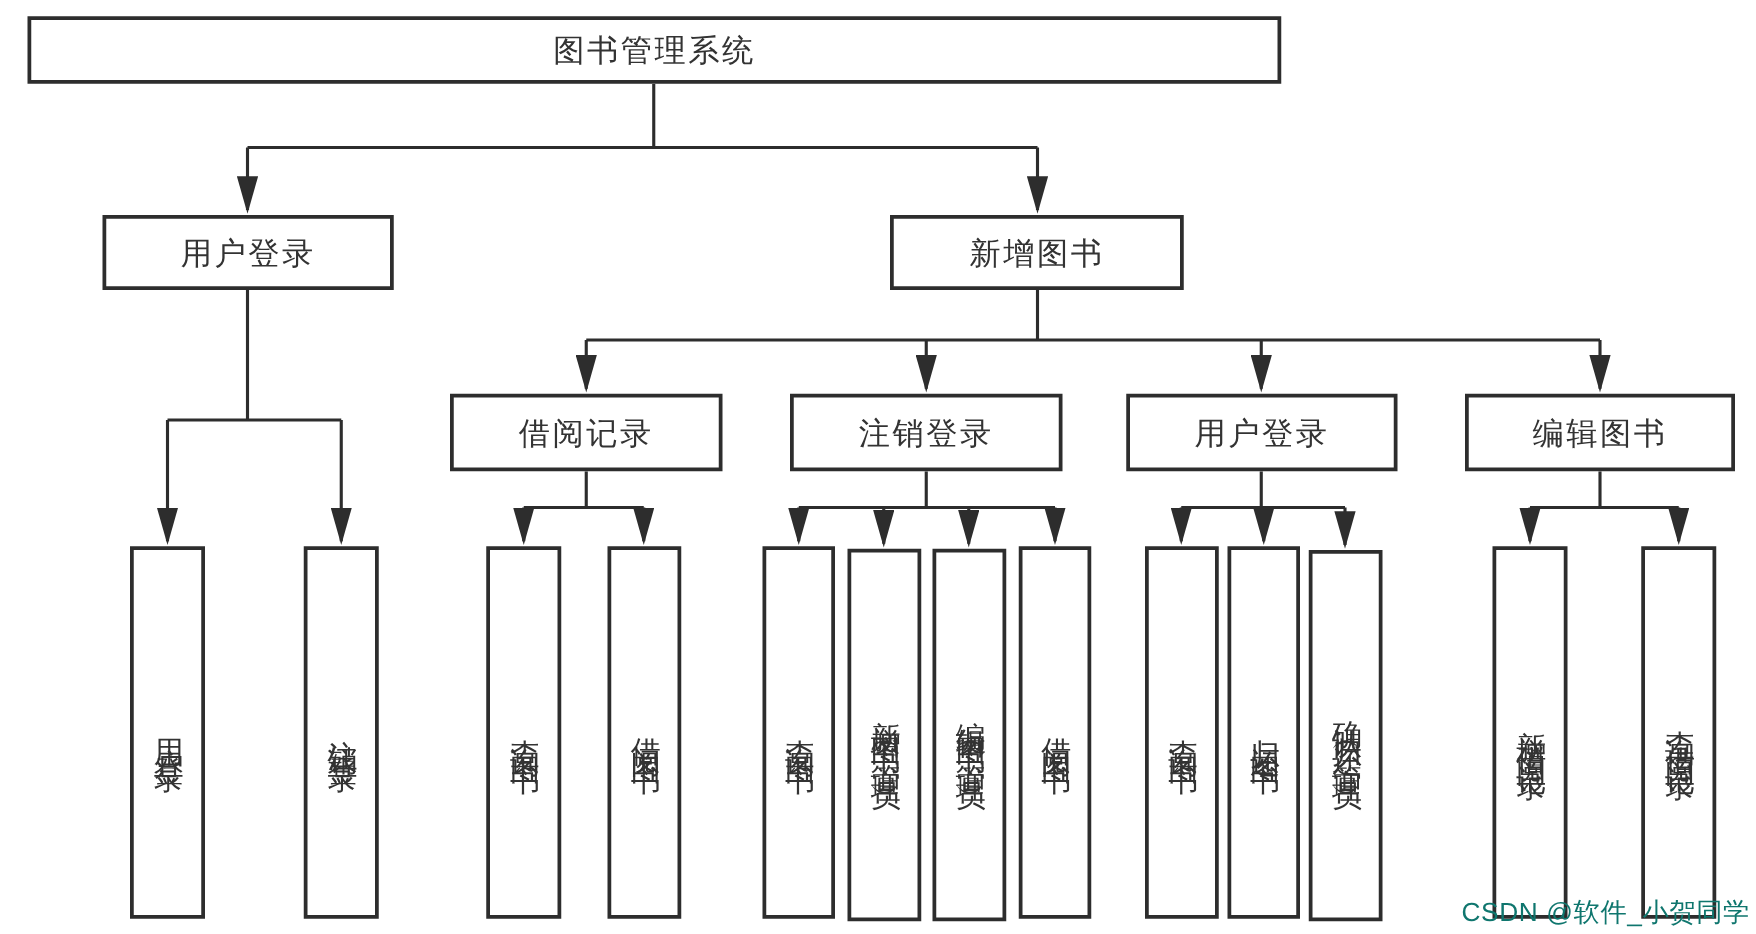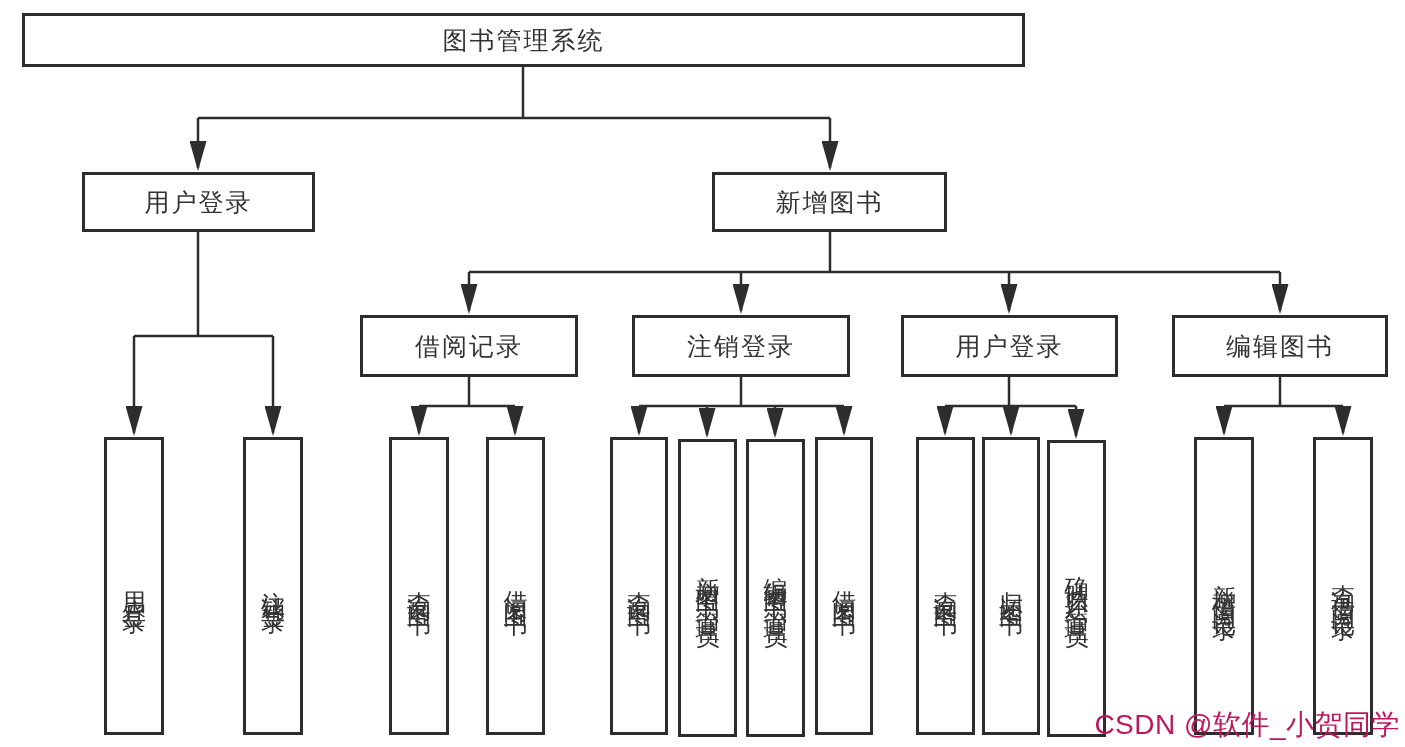--- a/index.html
+++ b/index.html
@@ -13,21 +13,21 @@
     border:3px solid #2d2d2d;display:flex;align-items:center;justify-content:center;
     color:#333333;
   }
   .hlabel{font-size:25px;letter-spacing:2px;white-space:nowrap;}
   .vlabel{
     writing-mode:vertical-rl;text-orientation:mixed;
     font-size:24px;letter-spacing:7px;line-height:1;white-space:nowrap;
   }
   .watermark{
     position:absolute;right:5px;bottom:3px;
-    font-size:28px;color:#be185d;letter-spacing:0.5px;white-space:nowrap;
+    font-size:21px;color:#0f766e;letter-spacing:0.5px;white-space:nowrap;
   }
 </style>
 </head>
 <body>
 
 <div class="stage">
 
   <svg class="connectors" viewBox="0 0 1405 747" xmlns="http://www.w3.org/2000/svg">
     <defs>
       <marker id="arrow" markerUnits="userSpaceOnUse" markerWidth="30" markerHeight="17" viewBox="0 0 30 17" refX="27" refY="8.5" orient="auto">

